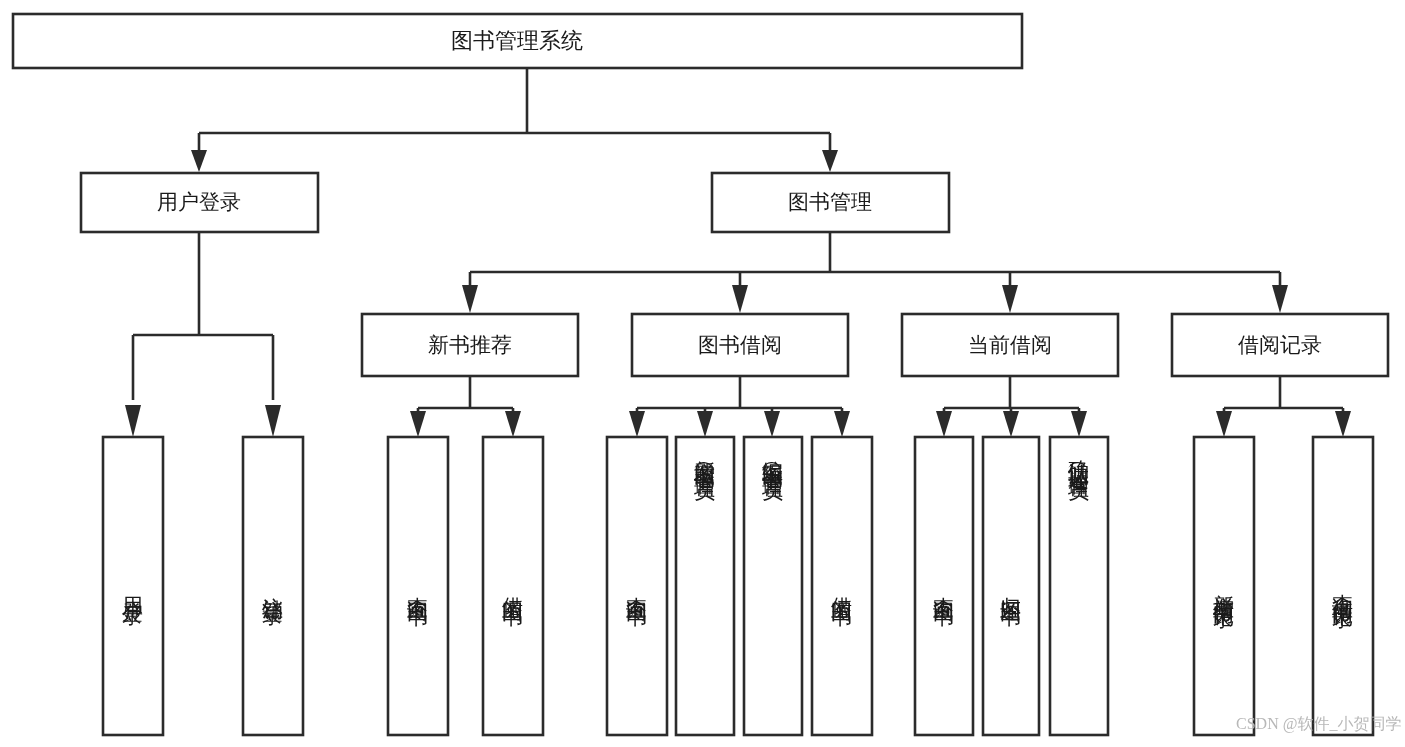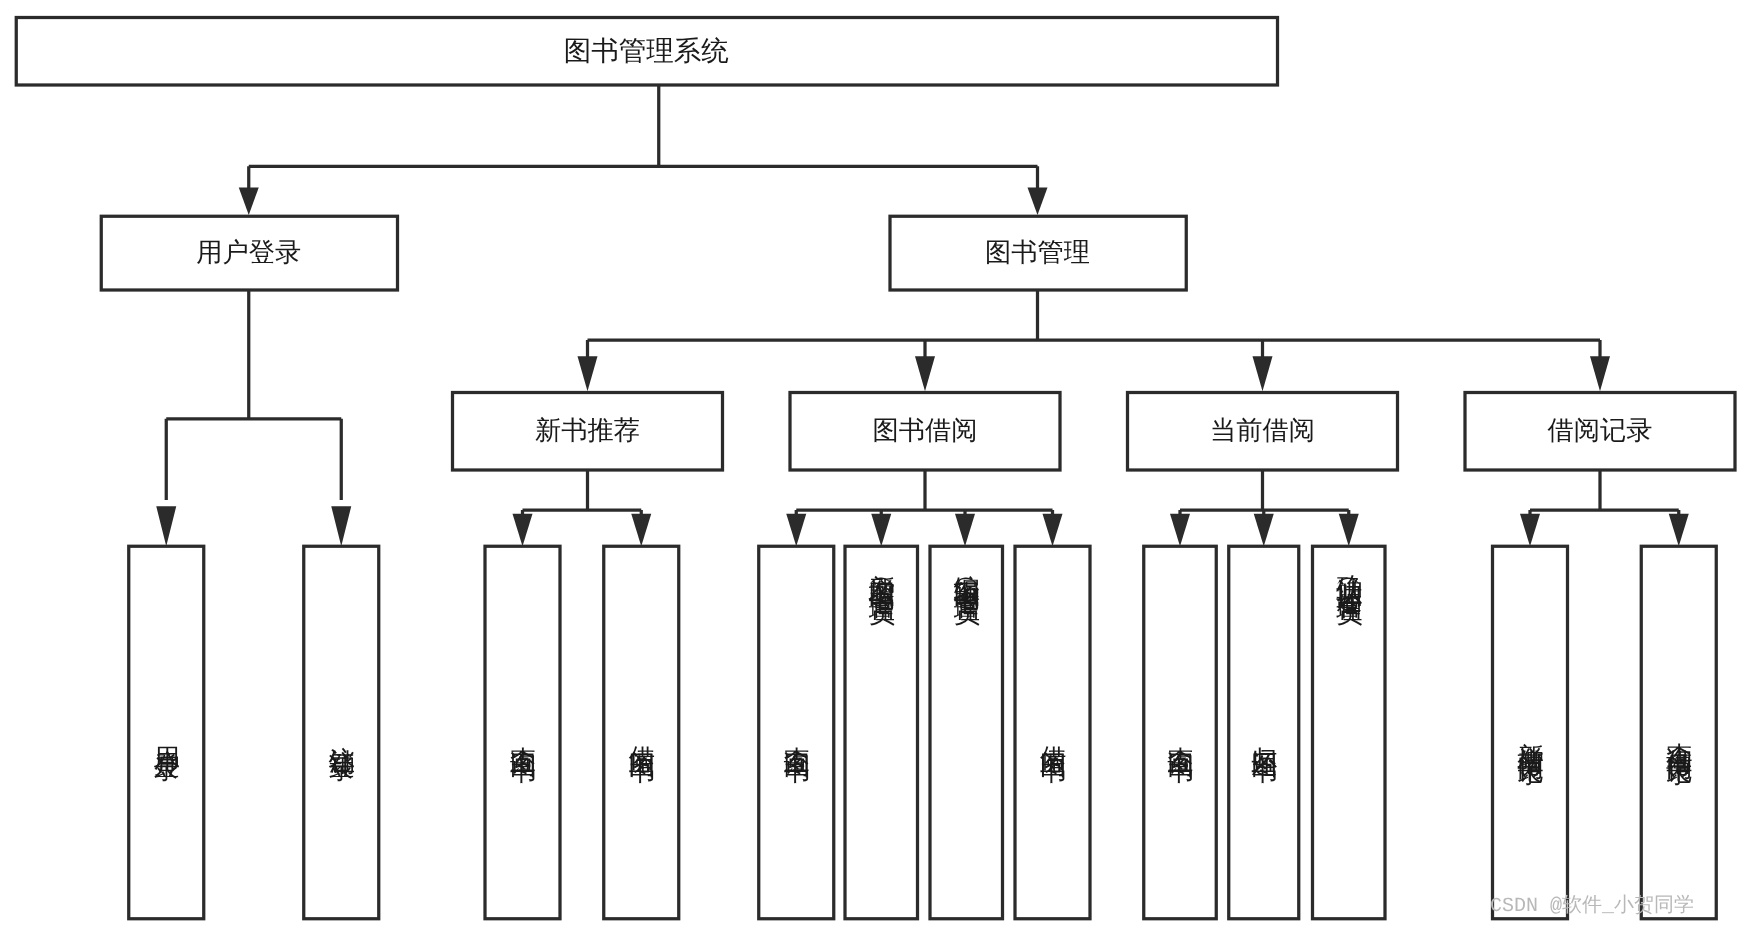--- a/index.html
+++ b/index.html
@@ -64,25 +64,26 @@
     align-items: center;
     justify-content: center;
     text-align: center;
     white-space: nowrap;
     pointer-events: none;
   }
   #watermark {
     position: absolute;
     left: 1192px;
     top: 714px;
-    font-family: Liberation Mono, monospace;
+    font-family: Liberation Serif, serif;
     font-size: 16px;
     color: #b8b8b8;
     white-space: nowrap;
     letter-spacing: 0px;
+    padding-left: 44px;
   }
 </style>
 </head>
 <body>
 
 <div id="diagram-root">
 
   <svg id="flow" viewBox="0 0 1405 747">
 
     <g>

